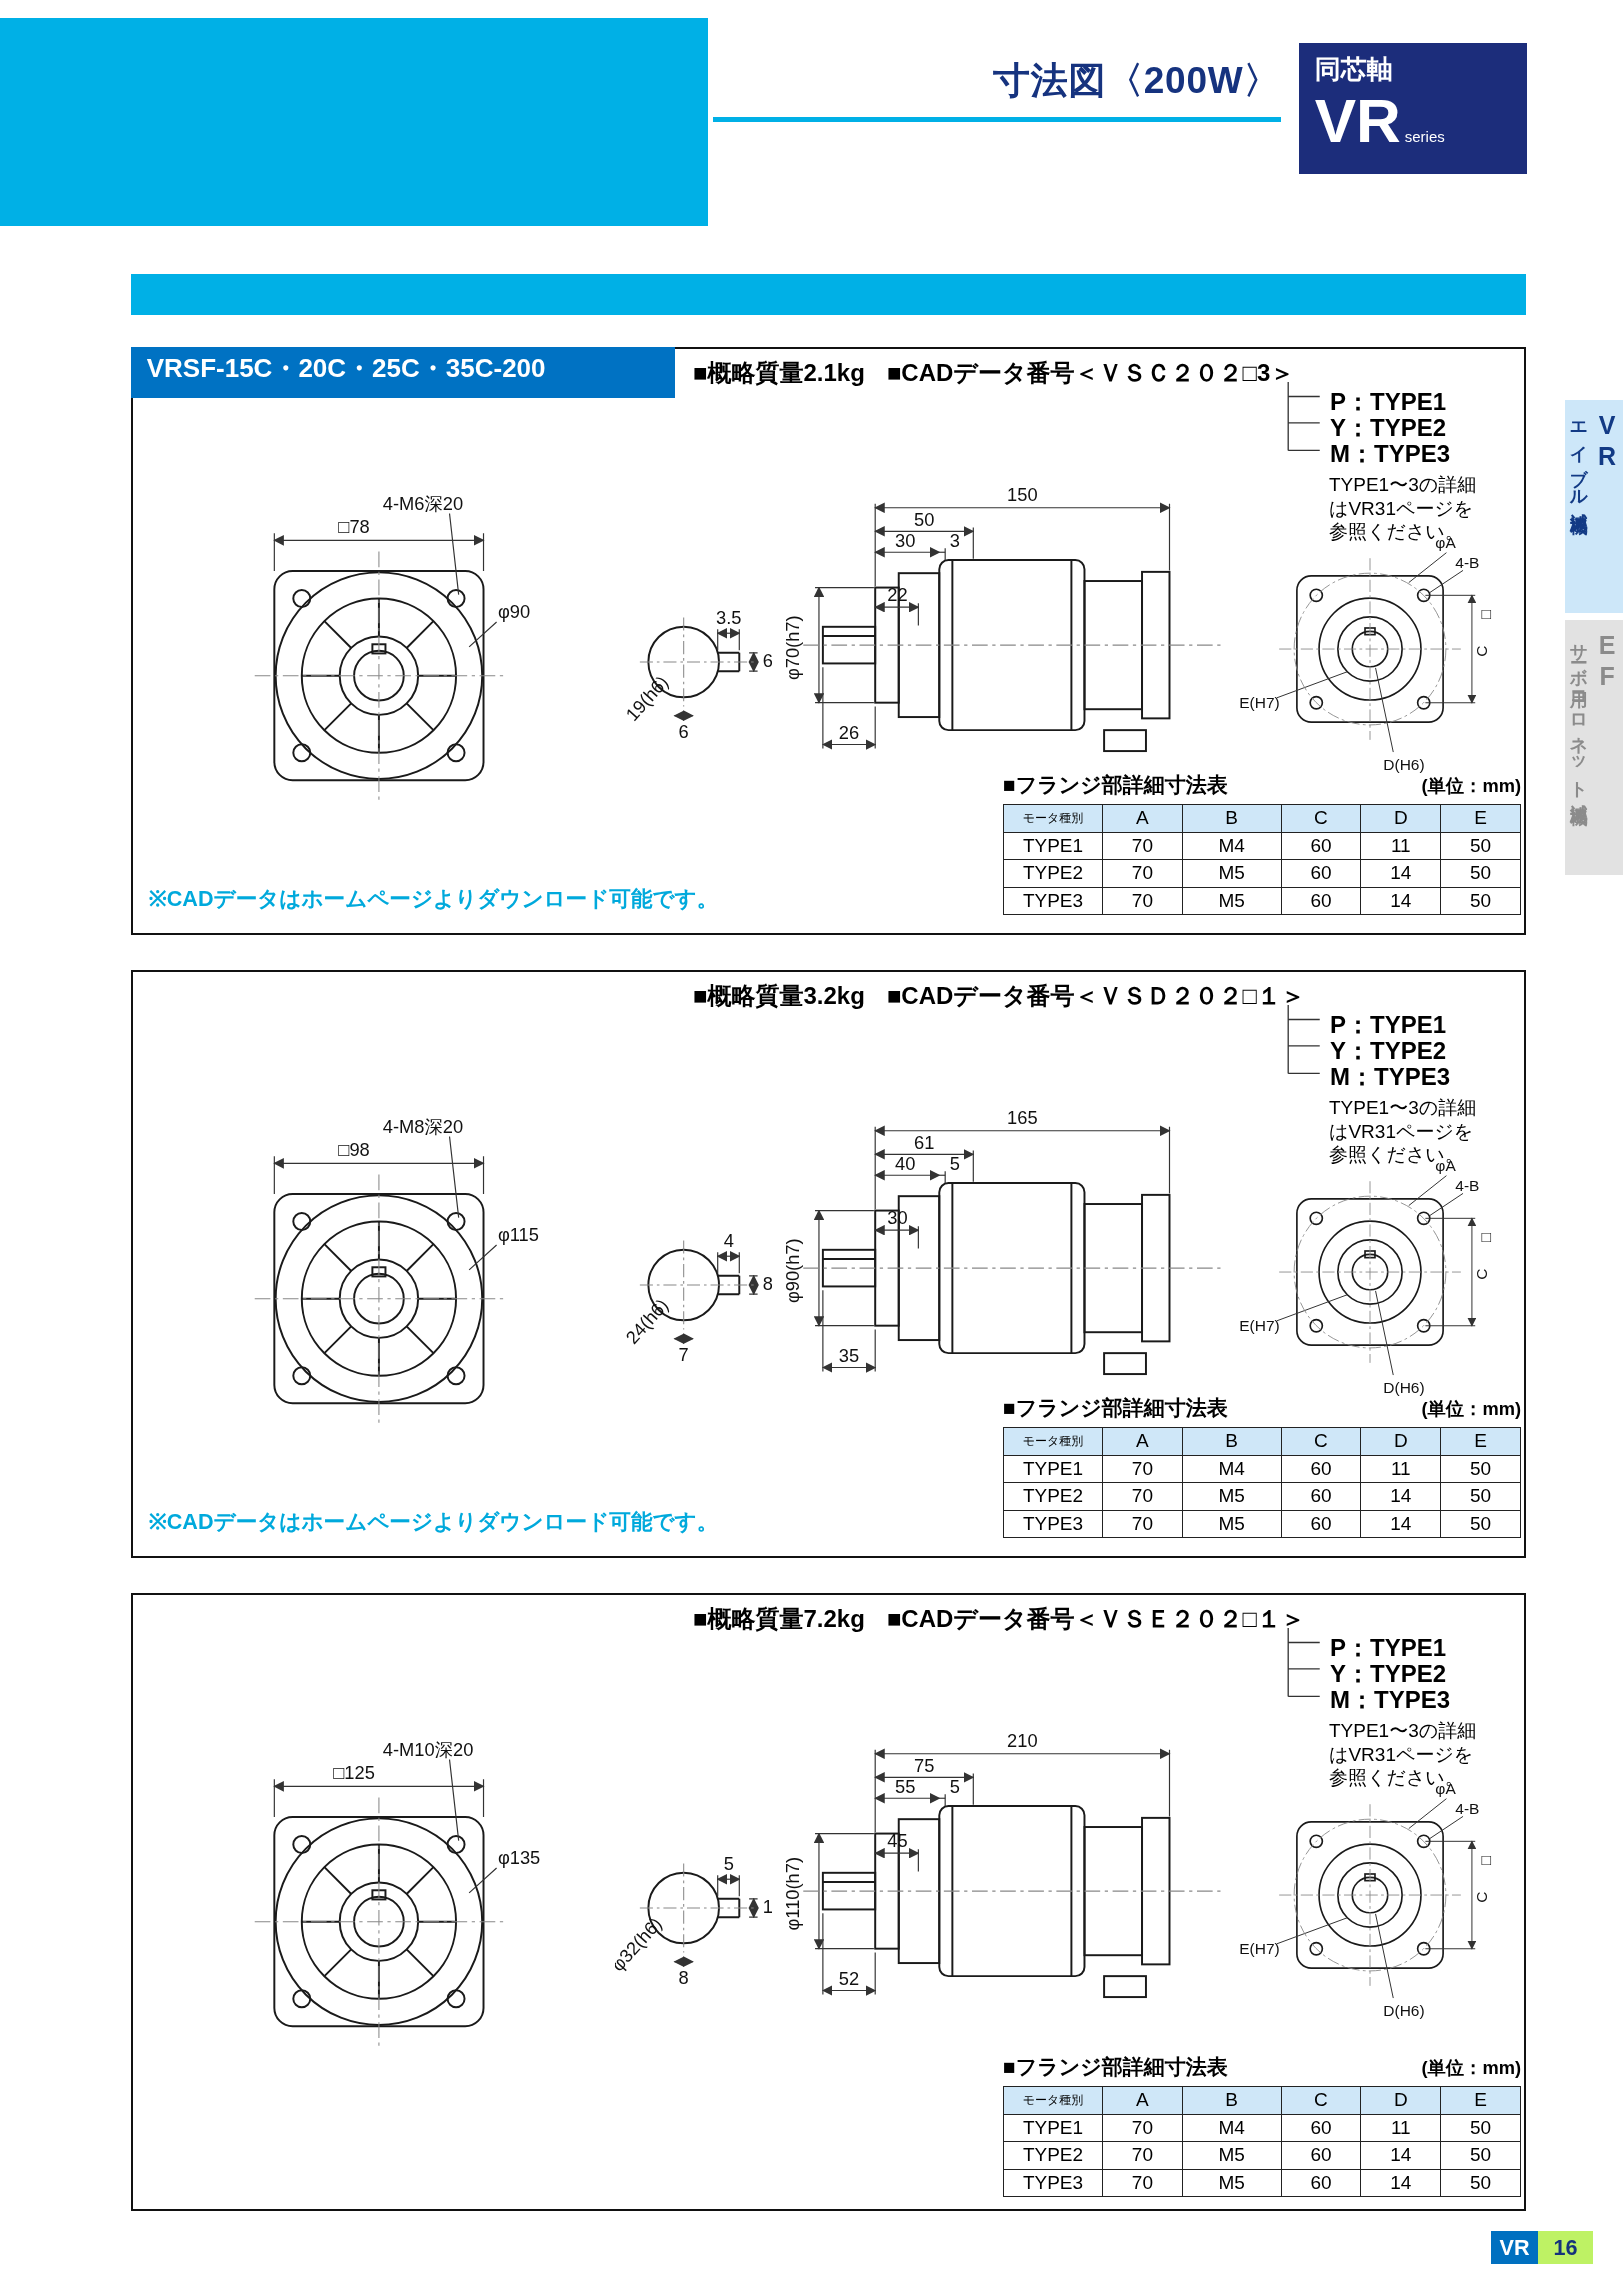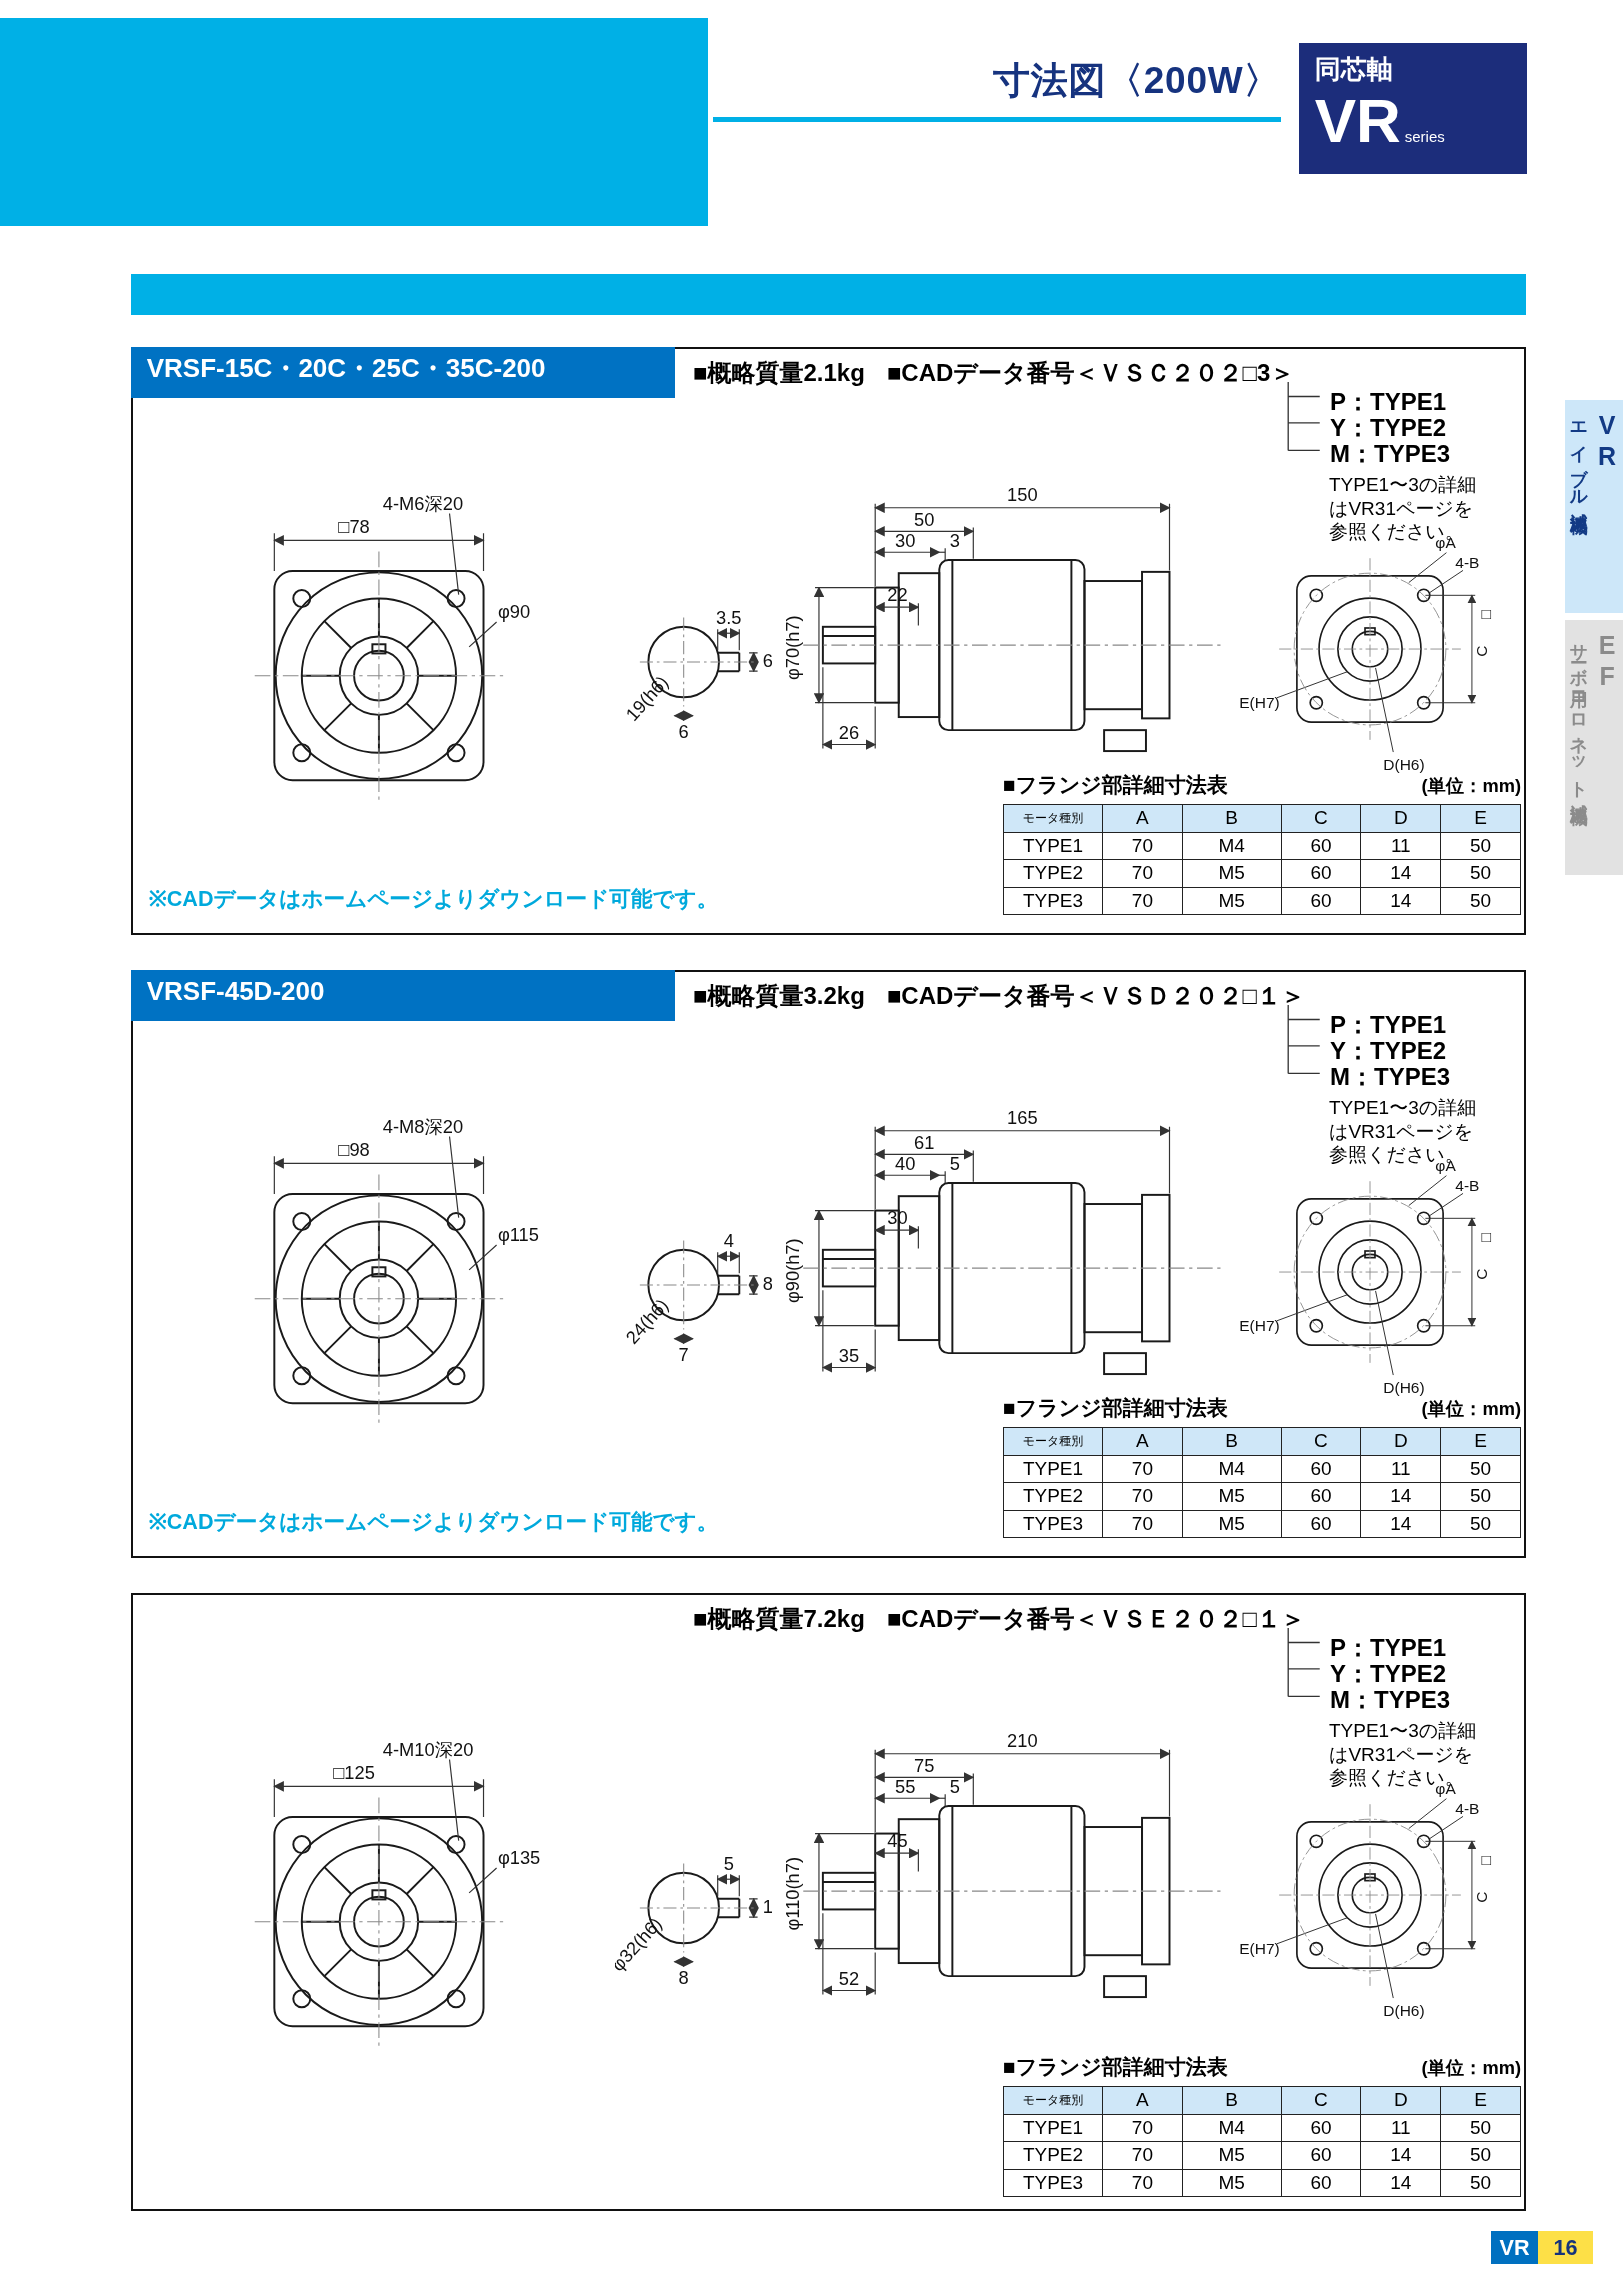--- a/index.html
+++ b/index.html
@@ -56,21 +56,21 @@
   
   .tab{position:absolute;left:1565px;width:58px;display:flex;flex-direction:row;justify-content:center;gap:1.3px;padding-top:10.5px;}
   .tab-vr{top:400px;height:213px;background:#cde7f9;color:#123a85;}
   .tab-ef{top:620px;height:255px;background:#e2e2e2;color:#8b8b8b;}
   .tab-label{writing-mode:vertical-rl;font-size:17.7px;font-weight:bold;letter-spacing:2px;}
   .tab-code{writing-mode:vertical-rl;text-orientation:upright;font-size:25px;font-weight:bold;letter-spacing:2.6px;}
 
   
   .foot-vr{position:absolute;left:1491px;top:2231px;width:47px;height:33px;background:#0070c0;color:#fff;
            font-size:21.6px;font-weight:bold;display:flex;align-items:center;justify-content:center;}
-  .foot-page{position:absolute;left:1538px;top:2231px;width:55px;height:33px;background:#fde047;color:#14337c;
+  .foot-page{position:absolute;left:1538px;top:2231px;width:55px;height:33px;background:#bef264;color:#14337c;
            font-size:21.6px;font-weight:bold;display:flex;align-items:center;justify-content:center;}
 </style>
 </head>
 <body>
 
 <svg width="0" height="0" style="position:absolute" aria-hidden="true">
   <defs>
     <marker id="arr" viewBox="0 0 10 10" refX="9" refY="5" markerWidth="9" markerHeight="9" orient="auto-start-reverse">
       <path d="M0 0L10 5L0 10z" fill="#333"></path>
     </marker>
@@ -271,21 +271,20 @@
             <td>14</td>
             <td>50</td>
           </tr>
         </tbody>
       </table>
     </div>
     <div class="dl-note">※CADデータはホームページよりダウンロード可能です。</div>
   </section>
 
   <section class="panel" id="panel2">
-    <div class="model-badge">VRSF-45D-200</div>
     <div class="panel-meta">
       <span class="mass">■概略質量3.2kg</span><span class="cadno">■CADデータ番号＜ＶＳＤ２０２□１＞</span>
     </div>
     <svg class="type-bracket" width="46" height="79" viewBox="0 0 70 120">
       <path d="M14 0V104 M14 22H62 M14 62H62 M14 104H62" fill="none" stroke="#333" stroke-width="2"></path>
     </svg>
     <div class="type-item tp">P：TYPE1</div>
     <div class="type-item ty">Y：TYPE2</div>
     <div class="type-item tm">M：TYPE3</div>
     <div class="type-note">

